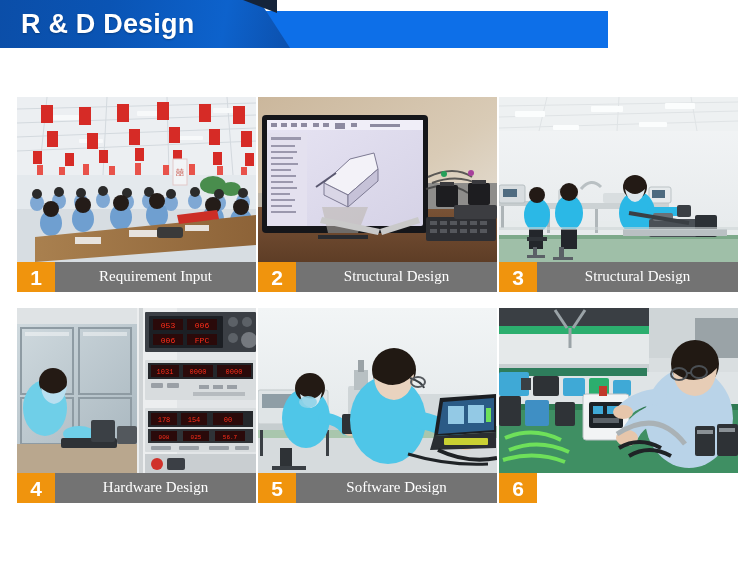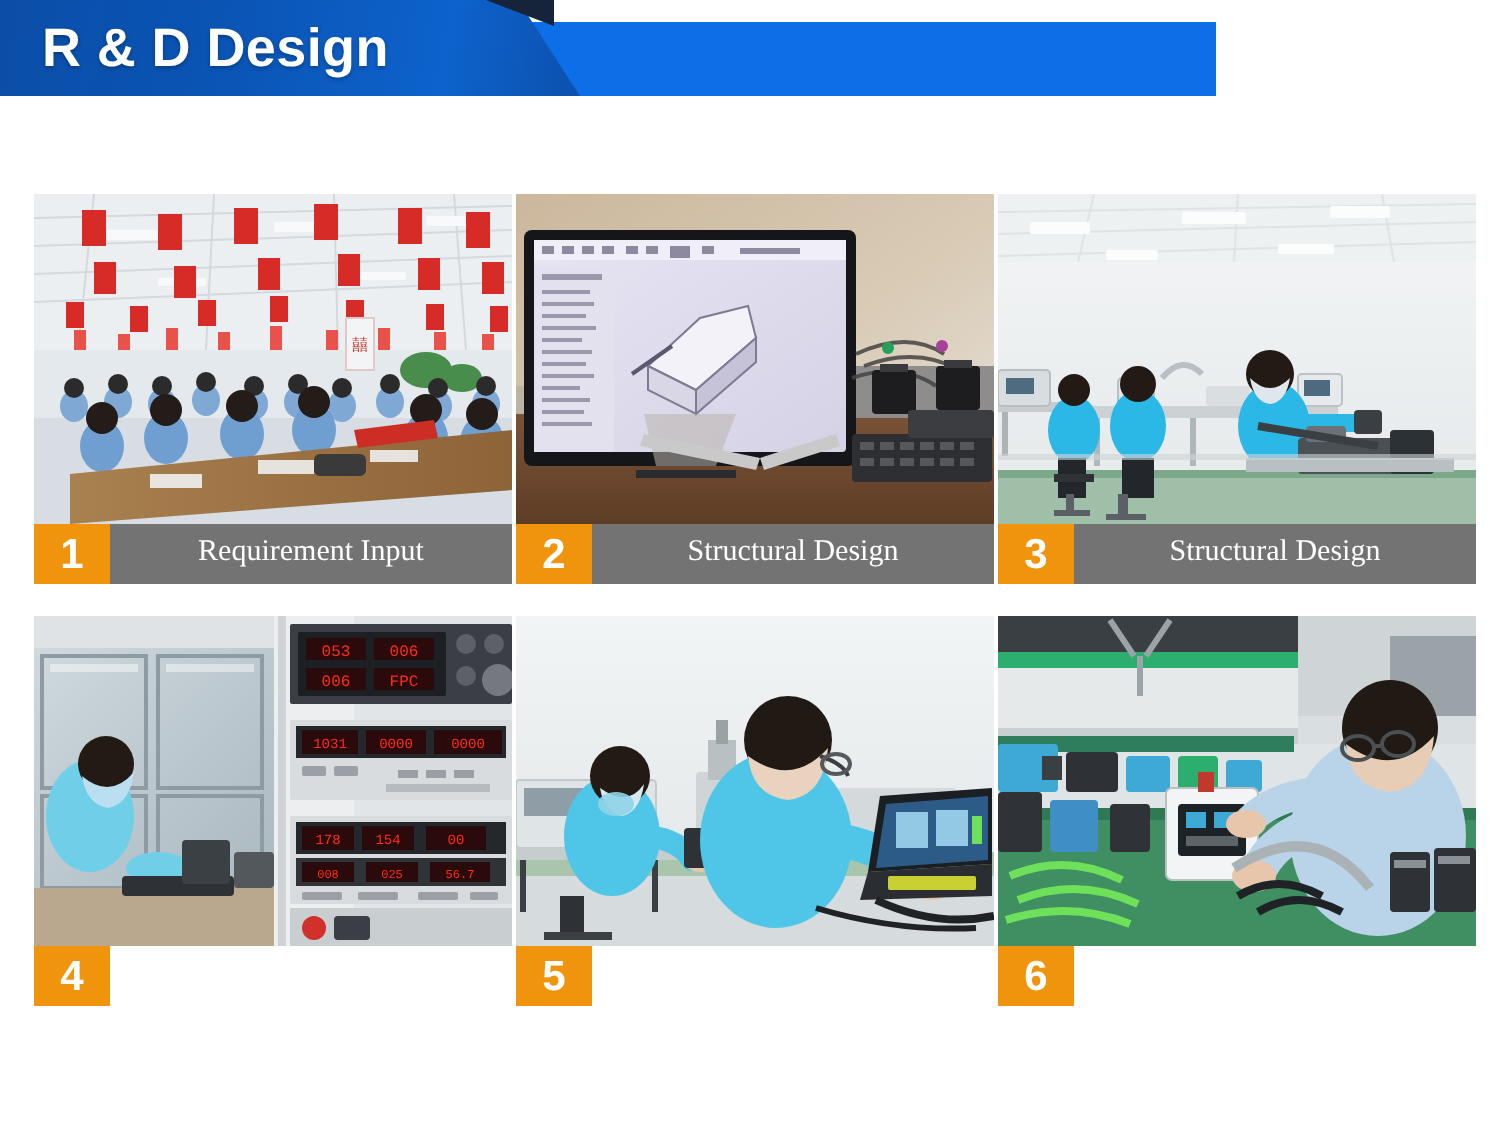--- a/index.html
+++ b/index.html
@@ -556,20 +556,21 @@
             <ellipse cx="62" cy="126" rx="16" ry="8" fill="#6fcfe8"></ellipse>
             <ellipse cx="82" cy="134" rx="9" ry="6" fill="#e8c7ad"></ellipse>
           </g>
           <rect x="44" y="130" width="56" height="10" rx="2" fill="#2e3236"></rect>
           <rect x="74" y="112" width="24" height="22" rx="2" fill="#3b4045"></rect>
           <rect x="100" y="118" width="20" height="18" rx="2" fill="#53585d"></rect>
         </svg>
       </div>
       <div class="labelbar">
         <div class="num">4</div>
+        <div class="lbl">Hardware Design</div>
       </div>
     </div>
 
     <div class="card">
       <div class="photo">
         <svg viewBox="0 0 239 165" preserveAspectRatio="none">
           <defs>
             <linearGradient id="c5w" x1="0" y1="0" x2="0" y2="1">
               <stop offset="0" stop-color="#f2f5f6"></stop>
                 <stop offset="1" stop-color="#dfe4e6"></stop>
@@ -619,20 +620,21 @@
               <rect x="228" y="100" width="5" height="14"></rect>
             </g>
             <rect x="186" y="130" width="44" height="7" rx="1" fill="#c9d132"></rect>
           </g>
           <path d="M180 142 Q210 156 239 150" stroke="#1f2326" stroke-width="4" fill="none"></path>
           <path d="M150 146 Q190 158 230 156" stroke="#1f2326" stroke-width="3" fill="none"></path>
         </svg>
       </div>
       <div class="labelbar">
         <div class="num">5</div>
+        <div class="lbl">Software Design</div>
       </div>
     </div>
 
     <div class="card">
       <div class="photo">
         <svg viewBox="0 0 239 165" preserveAspectRatio="none">
           <rect width="239" height="165" fill="#d9dee0"></rect>
           <rect x="0" y="0" width="239" height="26" fill="#3a3f44"></rect>
           <rect x="0" y="18" width="239" height="8" fill="#2cae6e"></rect>
           <rect x="150" y="0" width="89" height="50" fill="#cfd5d7"></rect>

